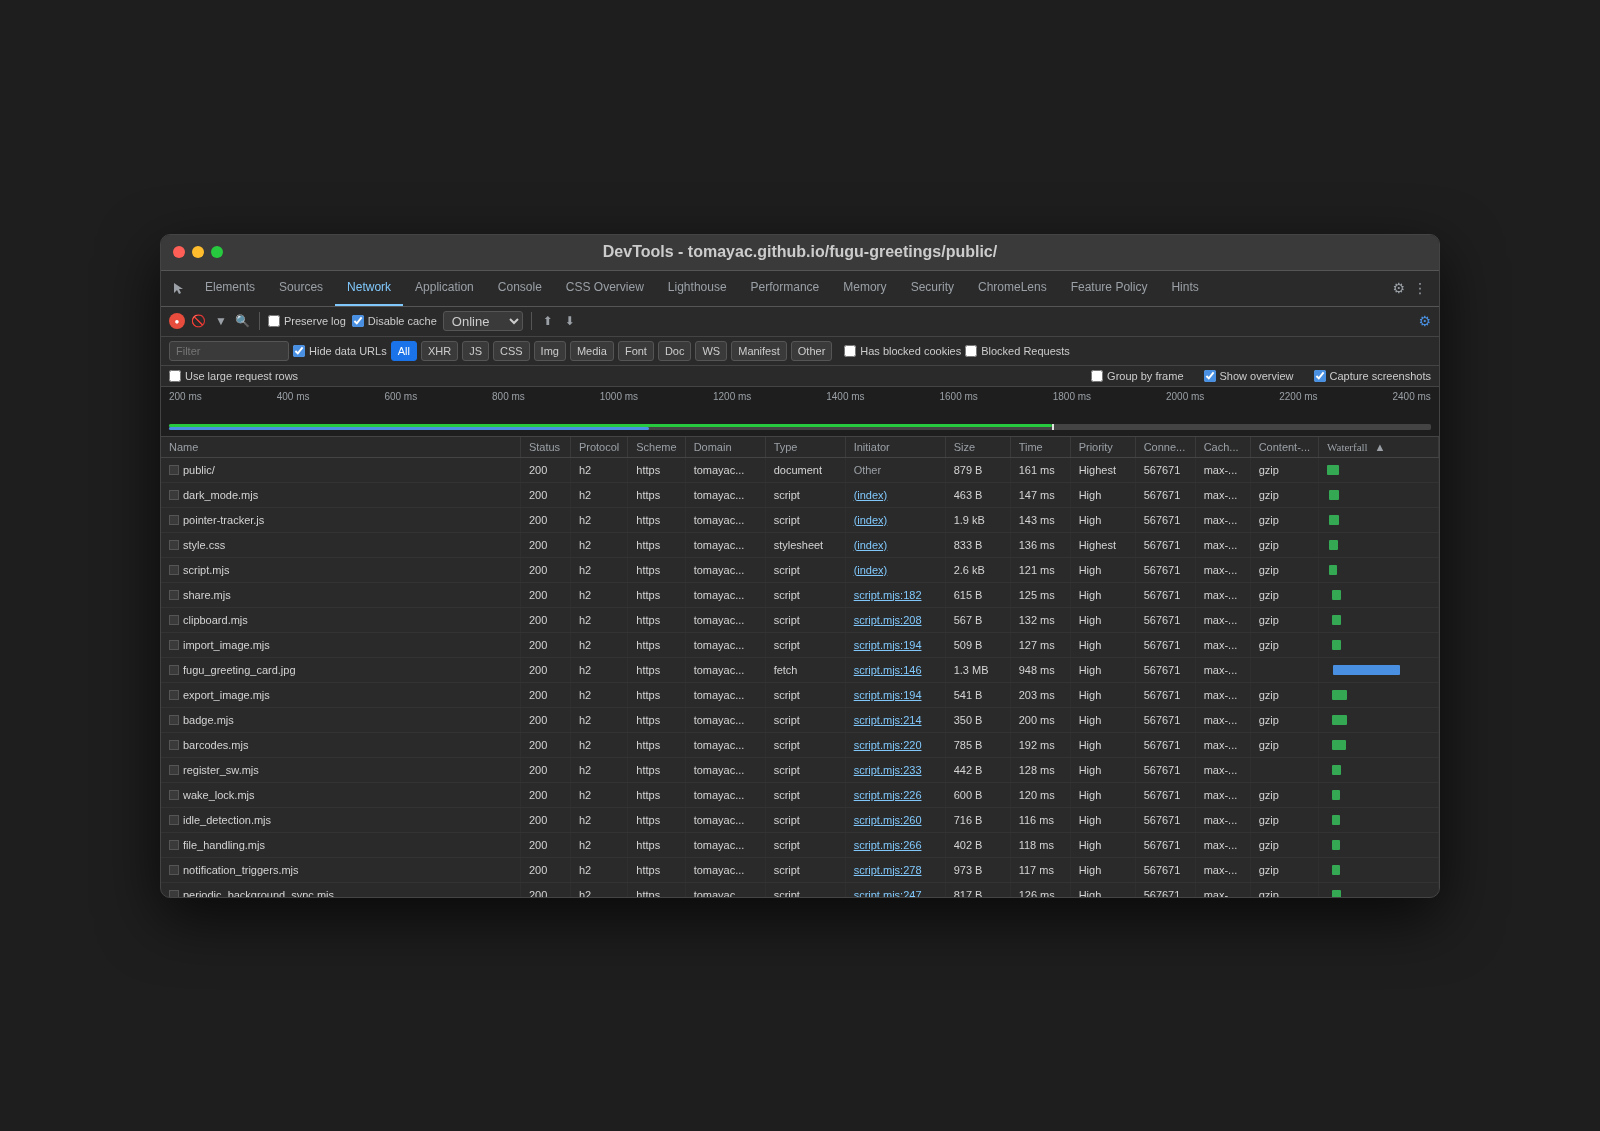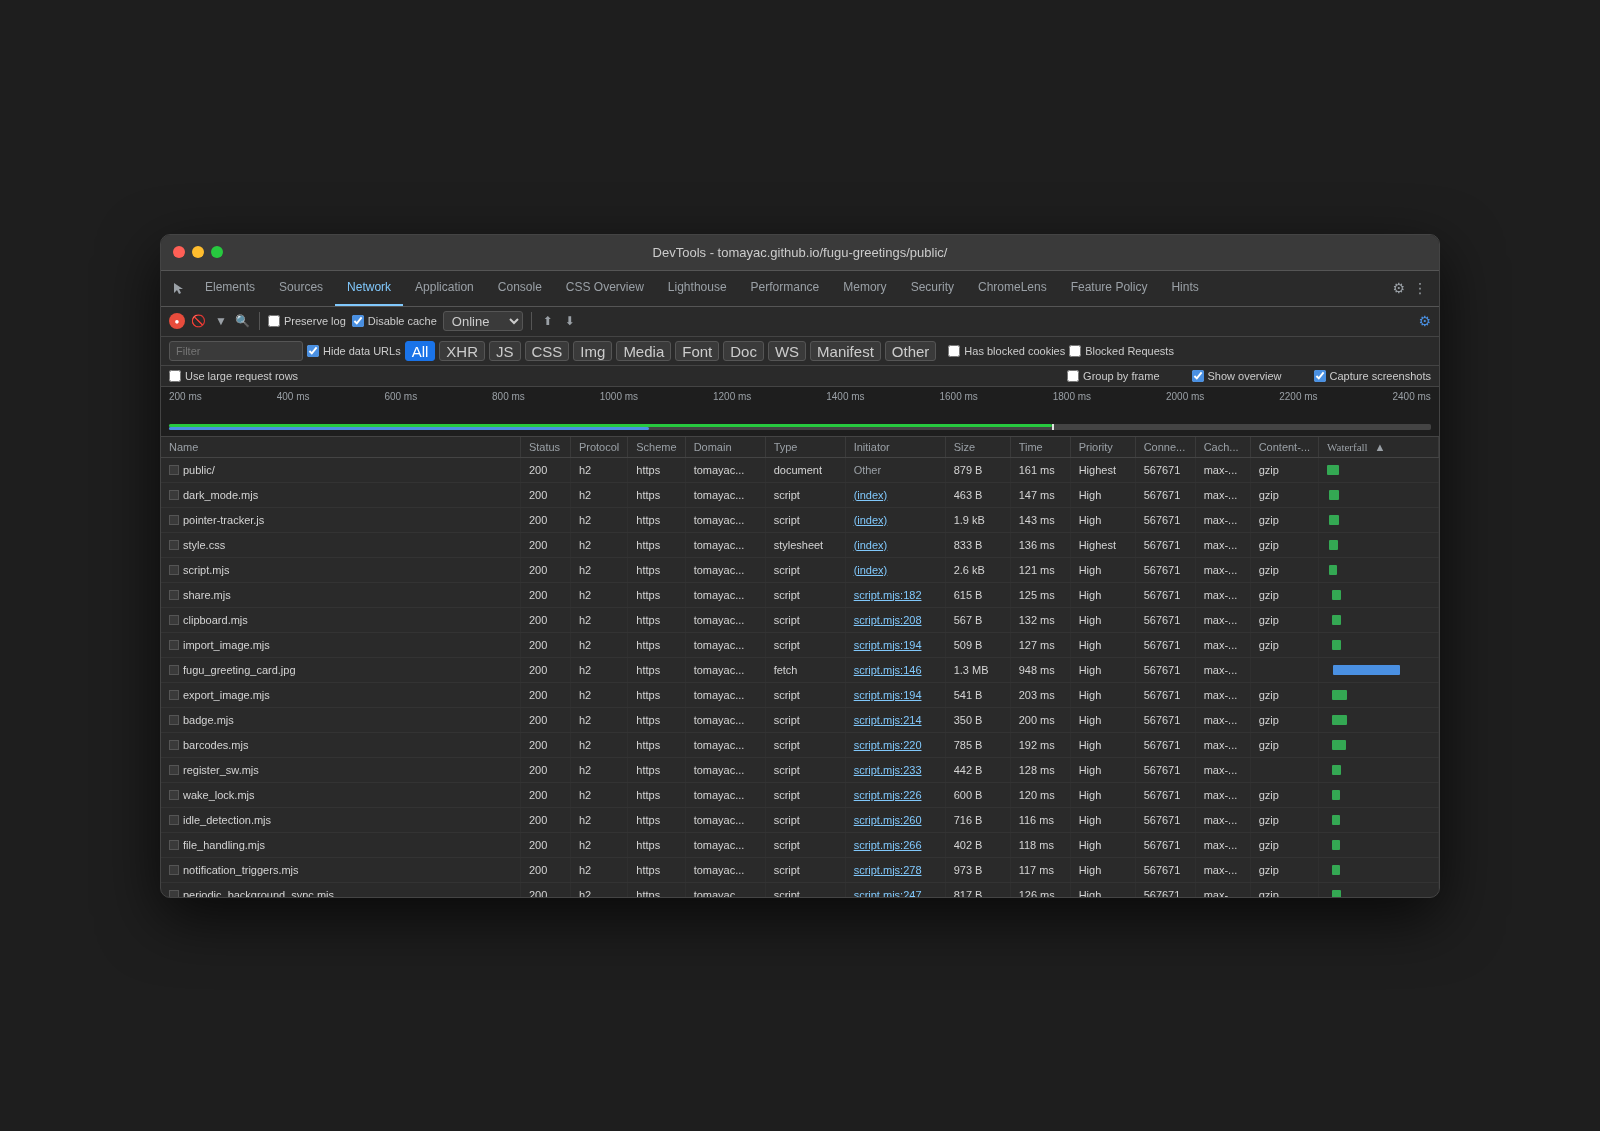--- a/index.html
+++ b/index.html
@@ -42,21 +42,22 @@
       border-radius: 50%;
     }
     .tl-red { background: #ff5f56; }
     .tl-yellow { background: #ffbd2e; }
     .tl-green { background: #27c93f; }
     .window-title {
       position: absolute;
       left: 50%;
       transform: translateX(-50%);
       color: #ccc;
-      font-size: 13px;
+      font-size: 16px;
+      font-weight: bold;
     }
     .tab-bar {
       background: #2a2a2a;
       display: flex;
       align-items: center;
       border-bottom: 1px solid #555;
       height: 36px;
       padding: 0 4px;
       overflow: hidden;
     }
@@ -143,45 +144,45 @@
       gap: 4px;
       flex-wrap: wrap;
     }
     .filter-input {
       background: #3a3a3a;
       border: 1px solid #555;
       color: #ccc;
       font-size: 11px;
       padding: 2px 6px;
       height: 20px;
-      width: 134px;
+      width: 120px;
       border-radius: 3px;
     }
     .filter-btn {
       padding: 1px 6px;
-      font-size: 15px;
+      font-size: 11px;
       background: #3a3a3a;
       border: 1px solid #555;
       color: #ccc;
       cursor: pointer;
       border-radius: 3px;
       height: 20px;
     }
     .filter-btn.active {
       background: #1a73e8;
       border-color: #1a73e8;
       color: white;
     }
     .options-bar {
       background: #2a2a2a;
       display: flex;
       align-items: center;
       padding: 4px 8px;
       border-bottom: 1px solid #444;
-      gap: 32px;
+      gap: 20px;
     }
     .overview-bar {
       background: #1e1e1e;
       height: 80px;
       border-bottom: 1px solid #444;
       position: relative;
       overflow: hidden;
       padding: 8px;
     }
     .overview-timestamp {

